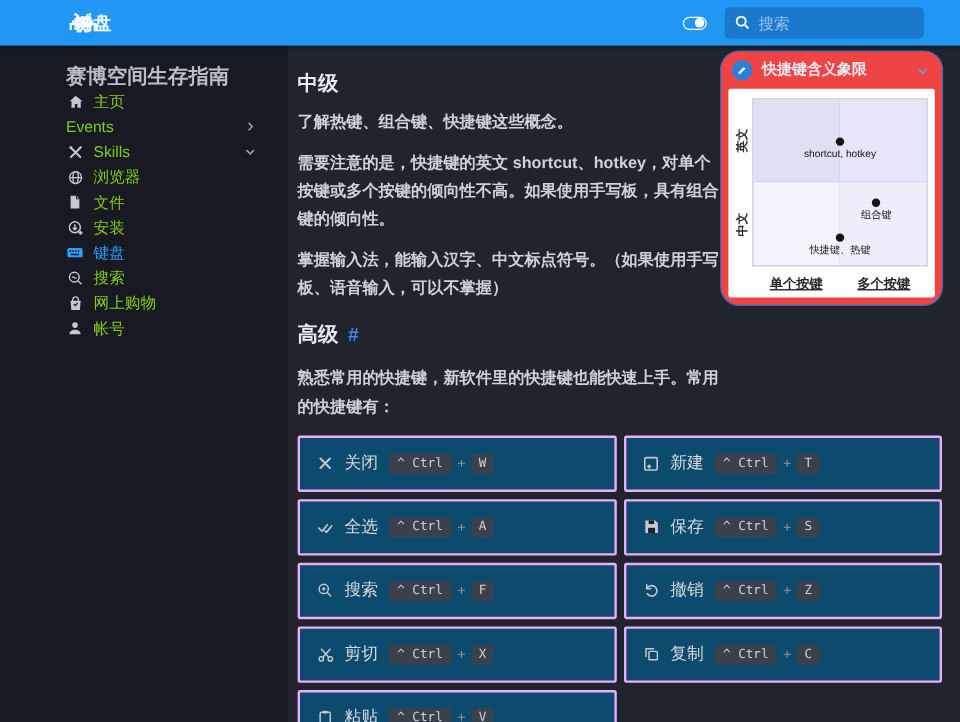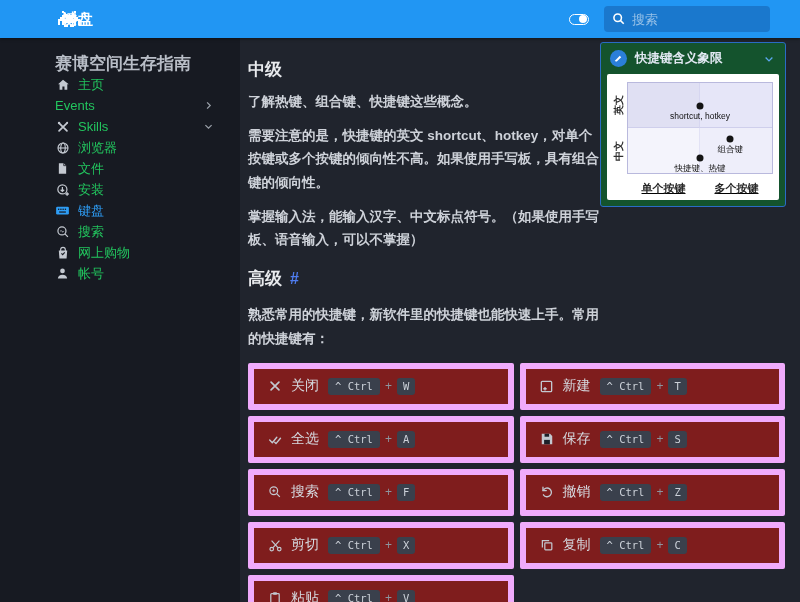--- a/index.html
+++ b/index.html
@@ -25,59 +25,59 @@
   .toggle { width:20px; height:11px; border:1.5px solid #fff; border-radius:7px; position:relative; margin-right:15px; cursor:pointer; }
   .toggle::after { content:''; position:absolute; right:1px; top:0.5px; width:8px; height:8px; background:#fff; border-radius:50%; }
   .searchbox { width:166px; height:26px; background:#1a78cd; border-radius:4px; display:flex; align-items:center; padding:0 8px; margin-right:30px; }
   .searchbox svg { flex:0 0 auto; margin-right:6px; }
   .searchbox input { flex:1; min-width:0; background:transparent; border:none; outline:none; color:#fff; font-size:13px; font-family:inherit; }
   .searchbox input::placeholder { color:rgba(255,255,255,.55); }
 
   
   .sidebar { position:absolute; top:38px; left:0; bottom:0; width:240px; background:#171a22; padding-top:15px; z-index:10; }
   .side-title { height:21px; line-height:21px; padding-left:55px; font-weight:bold; font-size:17px; color:#b9bec7; }
-  .sitem { height:21px; display:flex; align-items:center; padding-left:55px; padding-right:26px; font-size:13px; color:#22c55e; cursor:pointer; }
+  .sitem { height:21px; display:flex; align-items:center; padding-left:55px; padding-right:26px; font-size:13px; color:#84cc16; cursor:pointer; }
   .sitem .icn { width:15px; height:15px; display:flex; align-items:center; justify-content:center; margin-right:8px; color:#c4c9d1; flex:0 0 auto; }
   .sitem .lbl { flex:1; white-space:nowrap; }
   .sitem .chev { color:#9aa0a9; display:flex; }
   .sitem.sub { }
   .sitem.active, .sitem.active .icn { color:#2e9df5; }
 
   
   .main { position:absolute; top:38px; left:240px; right:0; bottom:0; padding:10px 15px 0 8px; }
   h2 { font-size:17px; color:#e9ebee; font-weight:bold; margin:10px 0 9px; }
   h2.adv { margin-top:16px; margin-bottom:13px; }
   h2 .anchor { color:#4f7df0; text-decoration:none; font-weight:bold; margin-left:8px; font-size:16px; }
   .main p { font-size:13.5px; line-height:1.72; color:#ced2d9; margin:0 0 11px; max-width:352px;font-weight:bold; }
 
   
   .grid { display:grid; grid-template-columns:1fr 1fr; gap:6px; margin-top:13px; }
-  .card { height:47px; background:#7f1d1d; border:6px solid #f0abfc; border-radius:2px;
+  .card { height:47px; background:#0c4a6e; border:2px solid #f0abfc; border-radius:2px;
           display:flex; align-items:center; padding:0 13px; color:#d5d9df; font-size:14px; }
   .card .cicon { width:16px; height:16px; display:flex; align-items:center; justify-content:center; color:#c3c8d0; margin-right:8px; flex:0 0 auto; }
   .card .clabel { margin-right:9px; white-space:nowrap; }
   kbd { background:#3a404c; color:#ccd1d9; font-family:"DejaVu Sans Mono","Liberation Mono",monospace;
         font-size:10.5px; padding:3px 7px; border-radius:3px; line-height:1; }
   kbd.single { padding:3px 6px; min-width:18px; text-align:center; }
   .plus { color:#8d949e; font-size:12px; margin:0 5px; }
 
   
-  .panel { position:absolute; top:42px; right:14px; width:186px; background:#14532d;
-           border:1px solid #2a6cc5; border-radius:3px; overflow:hidden; z-index:20; }
+  .panel { position:absolute; top:42px; right:14px; width:186px; background:#ef4444;
+           border:1px solid #2a6cc5; border-radius:16px; overflow:hidden; z-index:20; }
   .panel-head { display:flex; align-items:center; padding:7px 10px 7px 9px; cursor:pointer; }
   .edit-badge { width:17px; height:17px; border-radius:50%; background:#2b7fd9; display:flex; align-items:center; justify-content:center; margin-right:8px; flex:0 0 auto; }
   .panel-title { flex:1; font-size:12.5px; font-weight:bold; color:#e2e9f3; }
   .panel-chev { color:#5aa6ec; display:flex; }
   .panel-body { padding:0 6px 6px; }
   .chartcard { background:#fff; border-radius:2px; padding:8px 6px 4px 4px; }
   .chart-row { display:flex; }
   .ycol { width:16px; display:flex; flex-direction:column; }
   .ycell { height:50%; flex:1; display:flex; align-items:center; justify-content:center; }
   .ycell span { transform:rotate(-90deg); font-size:10px; font-weight:bold; color:#2e2e2e; white-space:nowrap; }
-  .plot { position:relative; flex:1; height:92px; border:1px solid #b9b9dd;text-align:right; }
+  .plot { position:relative; flex:1; height:140px; border:1px solid #b9b9dd;text-align:right; }
   .quad { position:absolute; width:50%; height:50%; }
   .quad.tl { left:0; top:0; background:#e0e0f3; border-right:1px solid #d6d6f0; border-bottom:1px solid #cfcfec; }
   .quad.tr { right:0; top:0; background:#e6e6f8; border-bottom:1px solid #cfcfec; }
   .quad.bl { left:0; bottom:0; background:#f4f4fc; border-right:1px solid #e2e2f5; }
   .quad.br { right:0; bottom:0; background:#eeeefa; }
   .pt { position:absolute; transform:translate(-50%,-50%); }
   .pt .dot { width:7px; height:7px; background:#141414; border-radius:50%; margin:0 auto; }
   .pt .plabel { position:absolute; top:8px; left:50%; transform:translateX(-50%); font-size:8.5px; color:#101010; white-space:nowrap; }
   .xrow { display:flex; padding-left:16px; height:22px; align-items:flex-end;text-decoration:underline; }
   .xlabel { width:50%; text-align:center; font-size:11px; font-weight:bold; color:#262626; }

